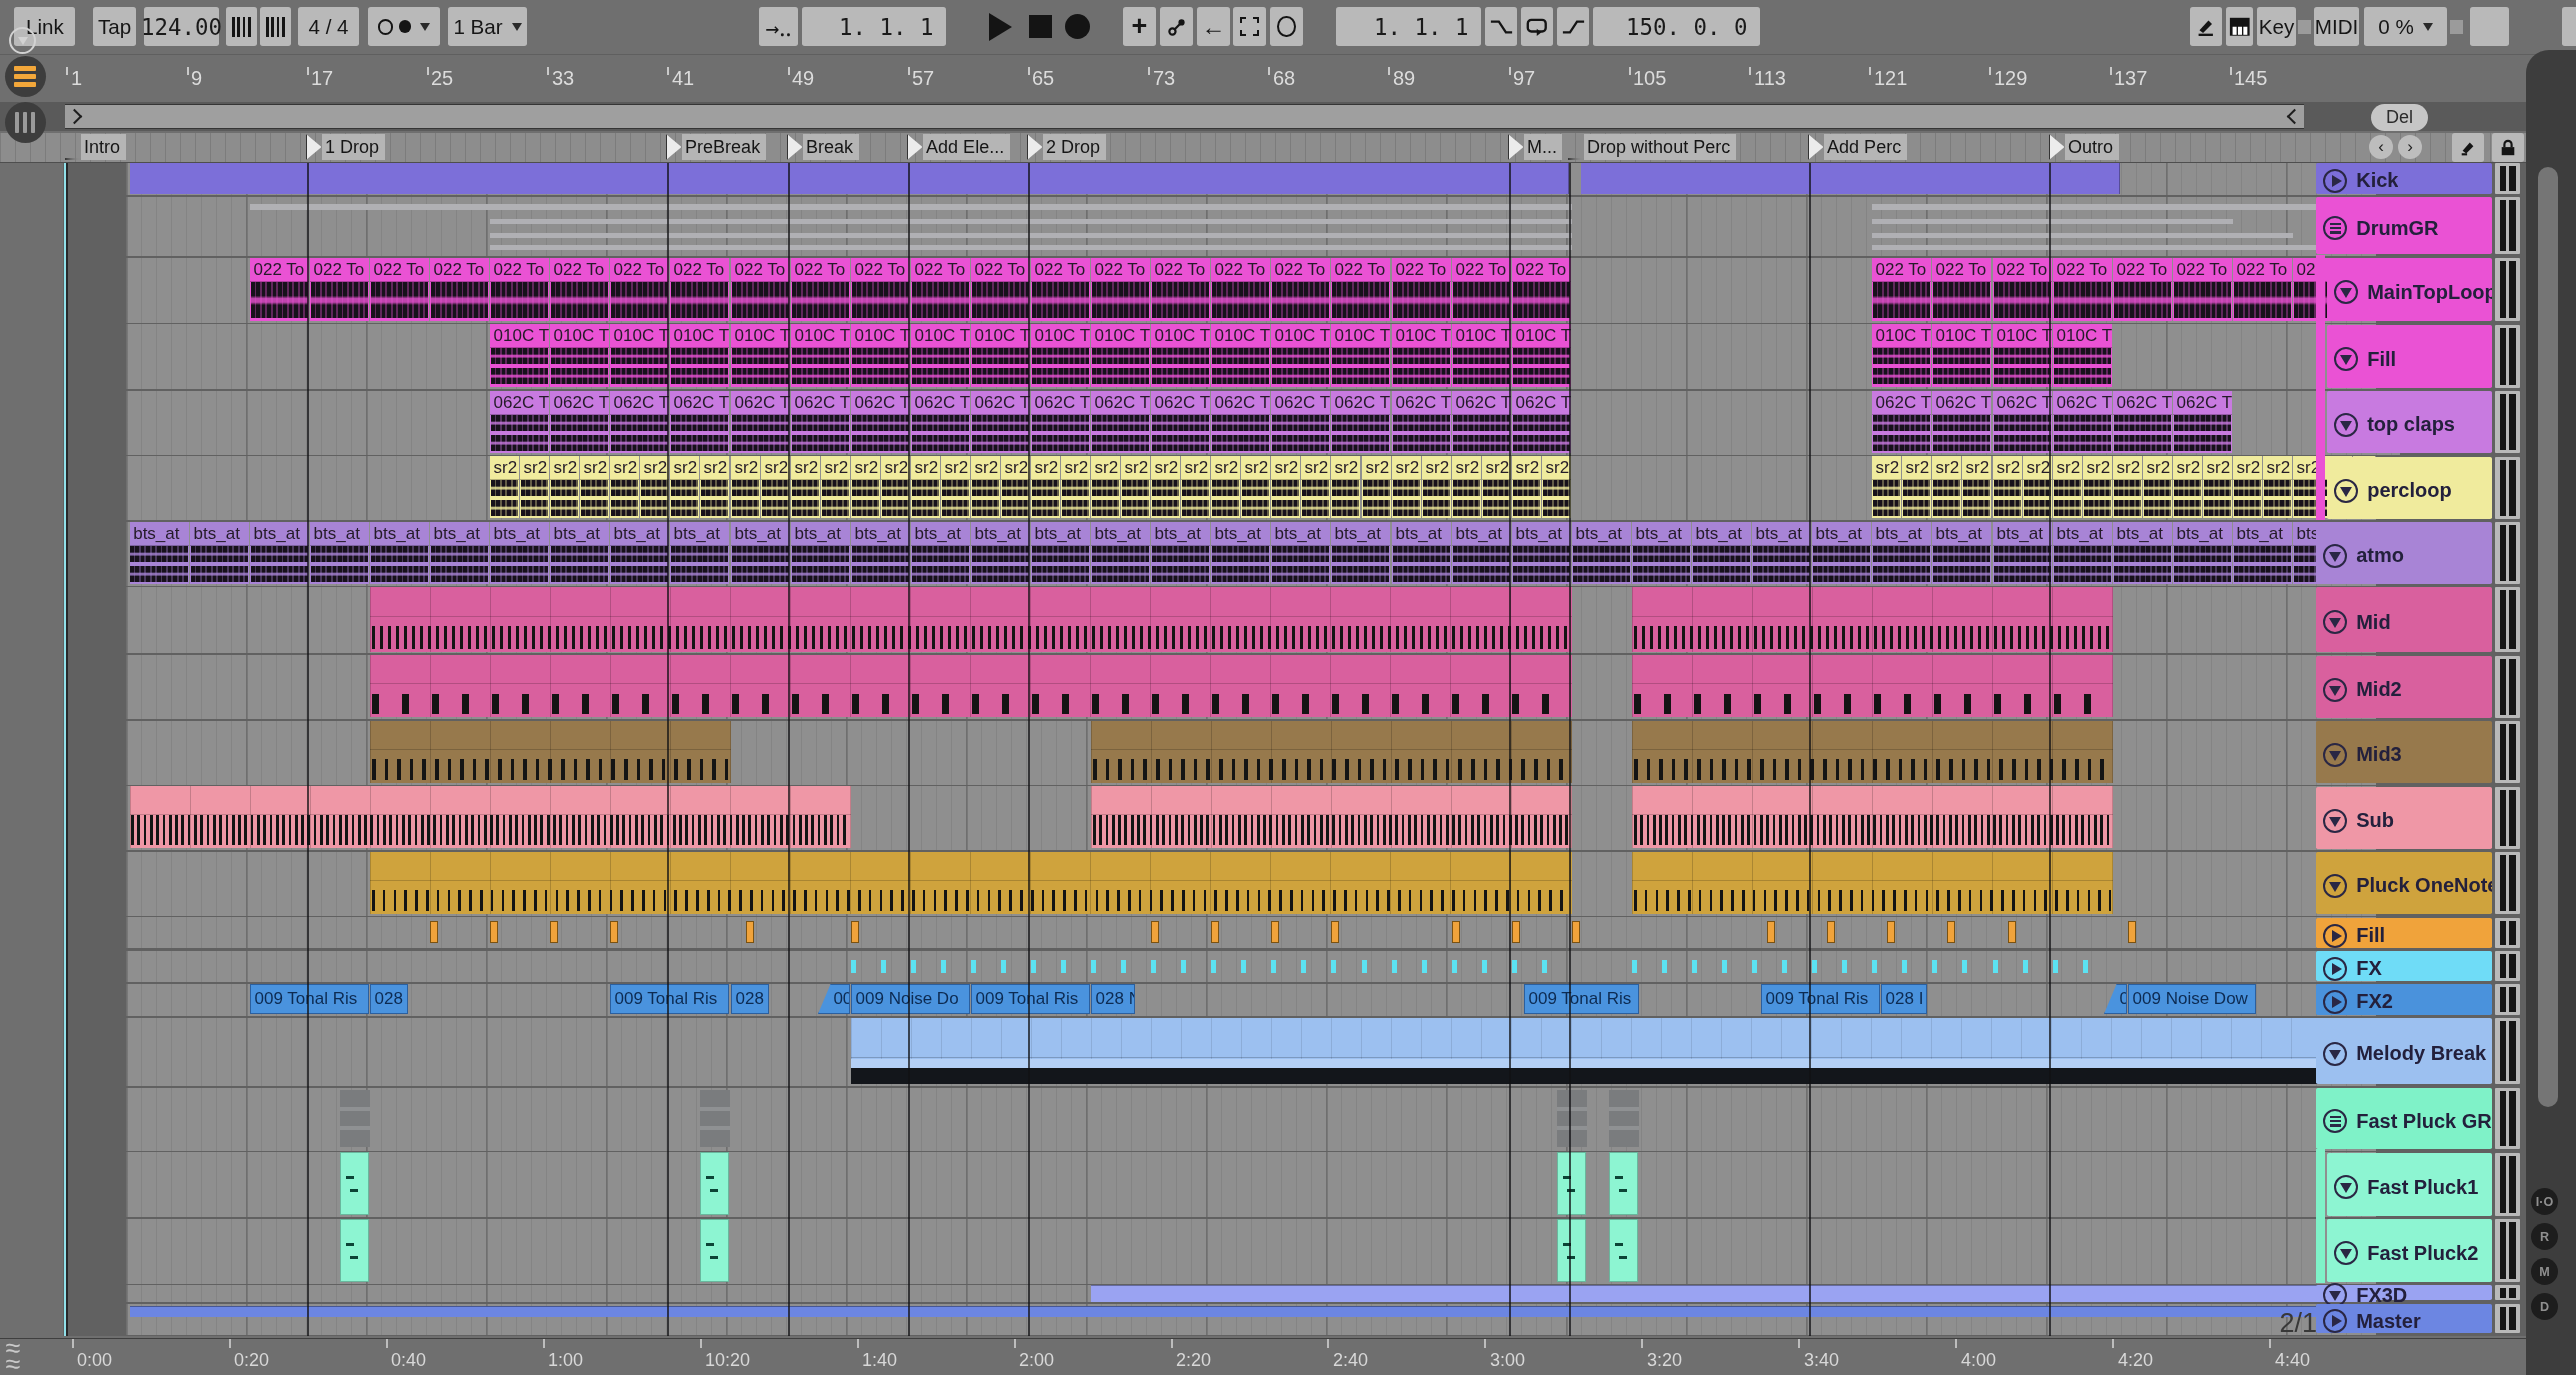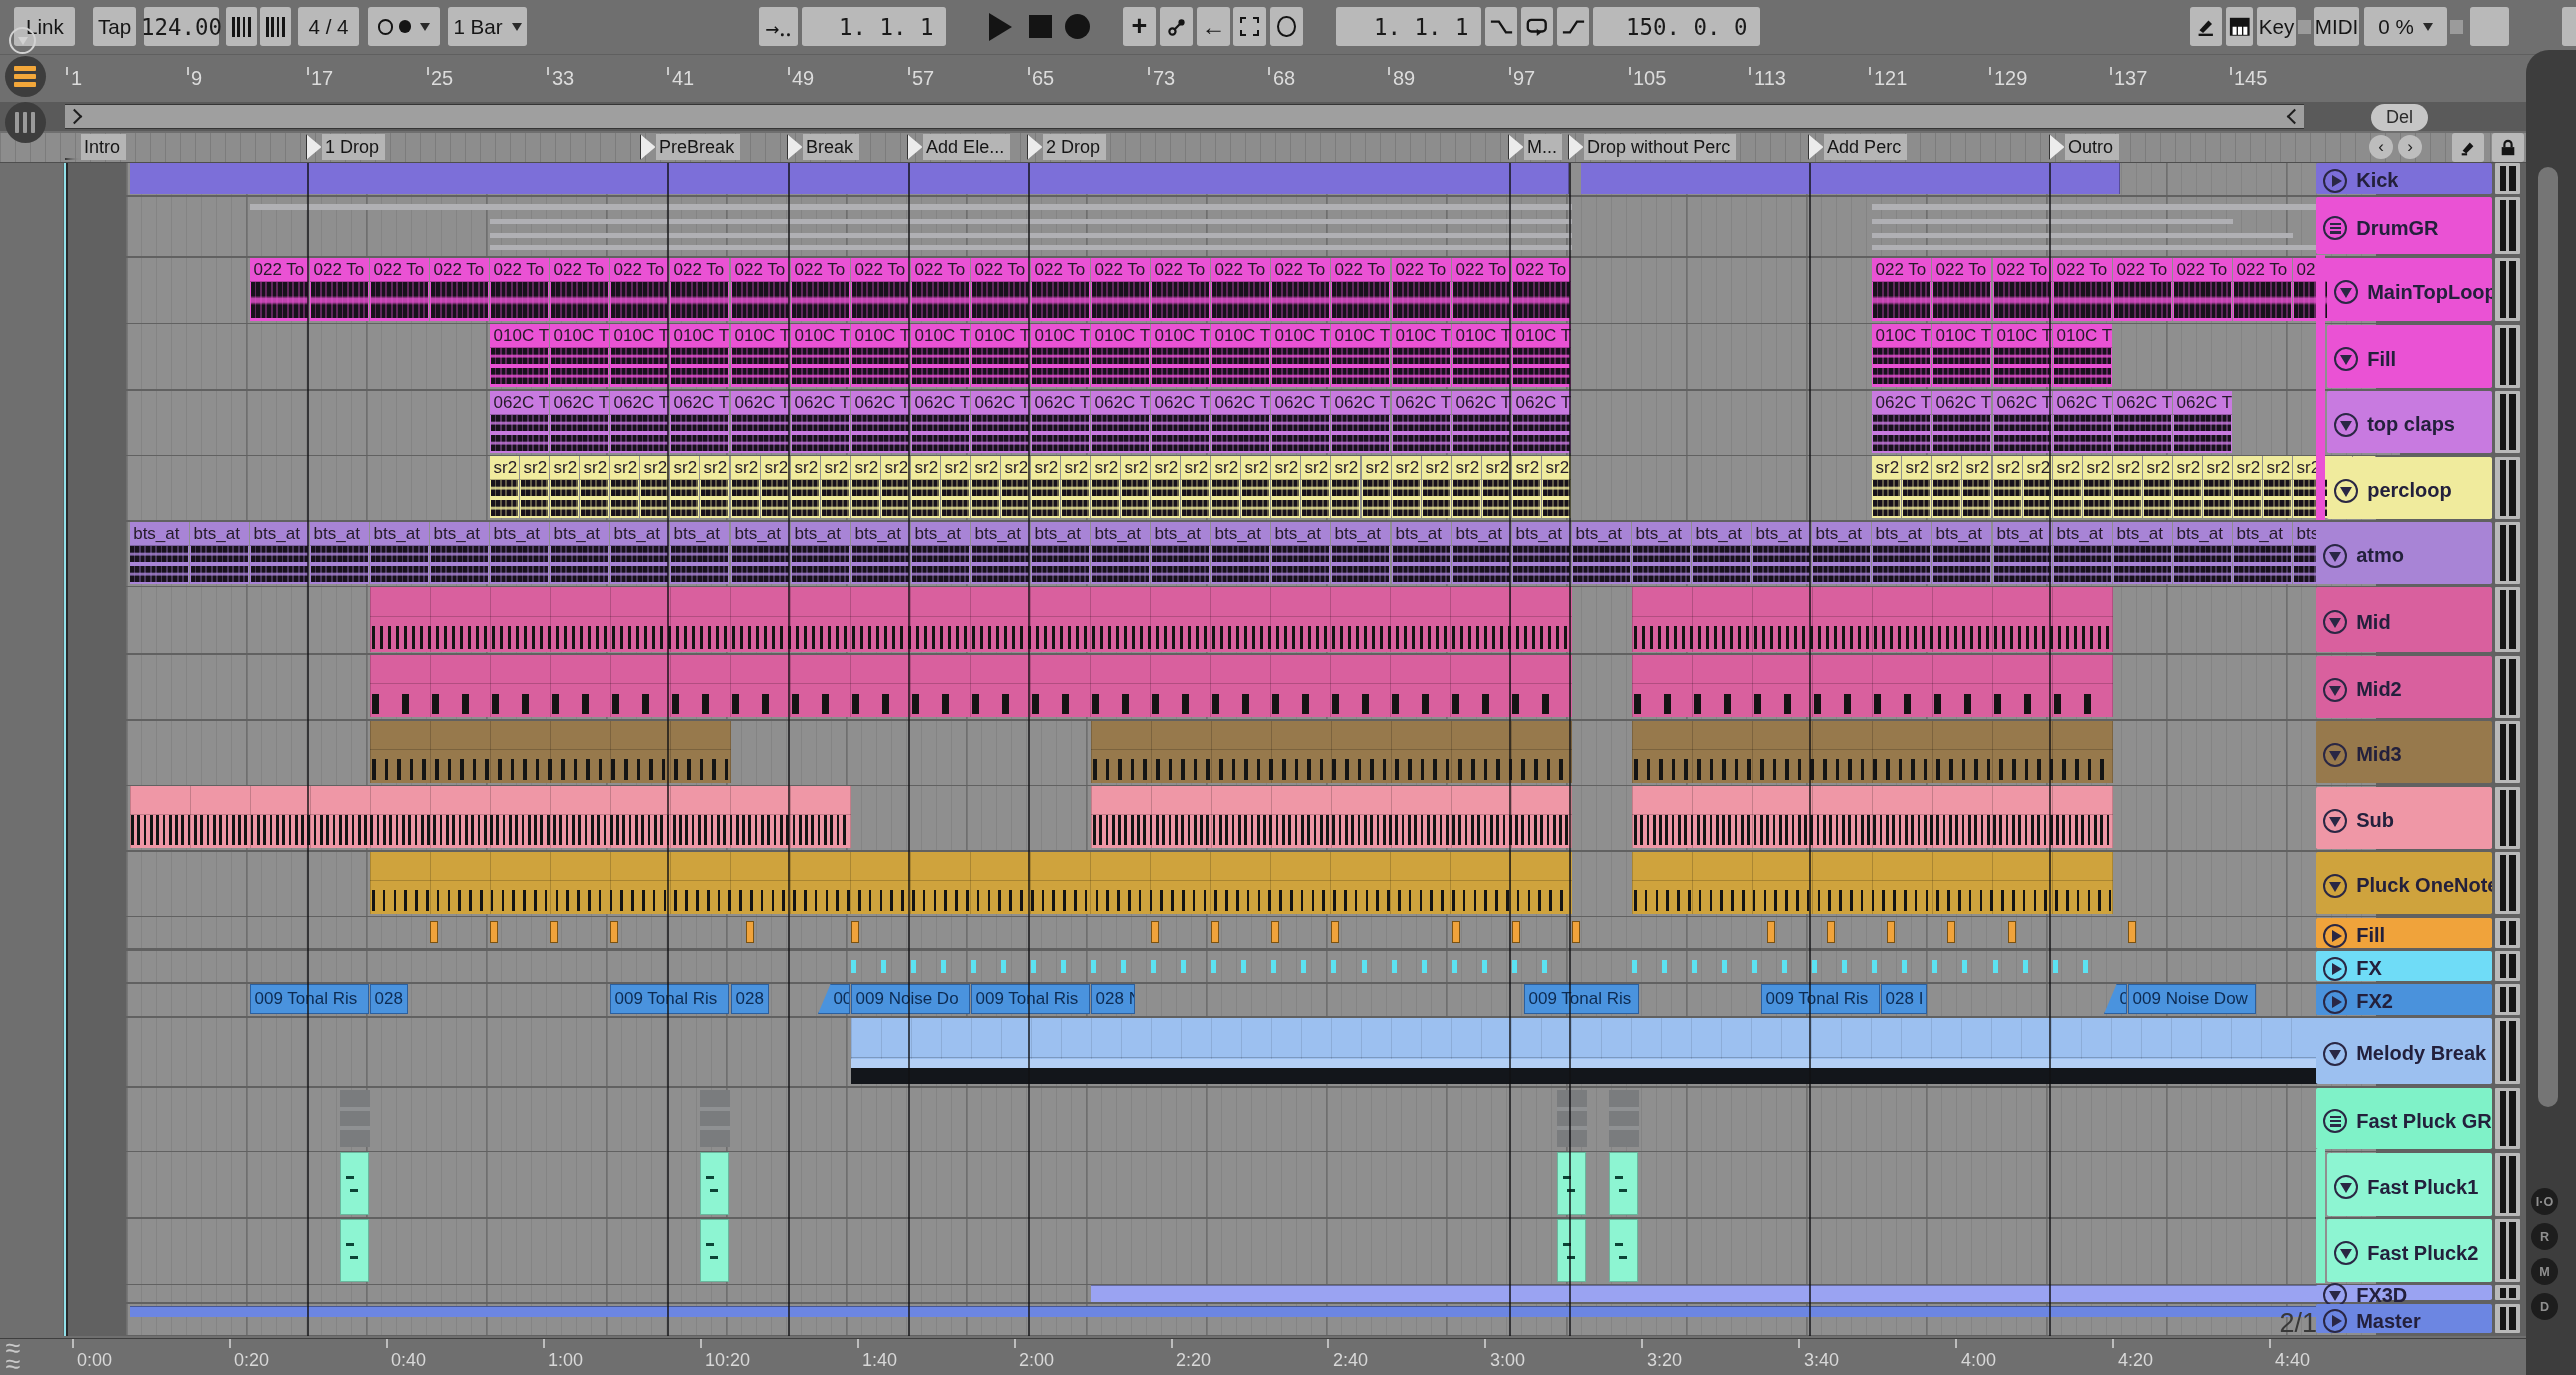--- a/index.html
+++ b/index.html
@@ -243,41 +243,41 @@
   </div>
   <div id="locator-row">
       <div class="loc" style="left: 65px; align-items: flex-end;">
         <div class="flag"></div>
         <div class="loclabel">Intro</div>
       </div>
       <div class="loc" style="left: 306px;">
         <div class="flag"></div>
         <div class="loclabel">1 Drop</div>
       </div>
-      <div class="loc" style="left: 640px;">
+      <div class="loc" style="left: 666px;">
         <div class="flag"></div>
         <div class="loclabel">PreBreak</div>
       </div>
       <div class="loc" style="left: 787px;">
         <div class="flag"></div>
         <div class="loclabel">Break</div>
       </div>
       <div class="loc" style="left: 907px;">
         <div class="flag"></div>
         <div class="loclabel">Add Ele...</div>
       </div>
       <div class="loc" style="left: 1027px;">
         <div class="flag"></div>
         <div class="loclabel">2 Drop</div>
       </div>
       <div class="loc" style="left: 1508px;">
         <div class="flag"></div>
         <div class="loclabel">M...</div>
       </div>
-      <div class="loc" style="left: 1568px;">
+      <div class="loc" style="left: 1568px; align-items: flex-end;">
         <div class="flag"></div>
         <div class="loclabel">Drop without Perc</div>
       </div>
       <div class="loc" style="left: 1808px;">
         <div class="flag"></div>
         <div class="loclabel">Add Perc</div>
       </div>
       <div class="loc" style="left: 2049px;">
         <div class="flag"></div>
         <div class="loclabel">Outro</div>

